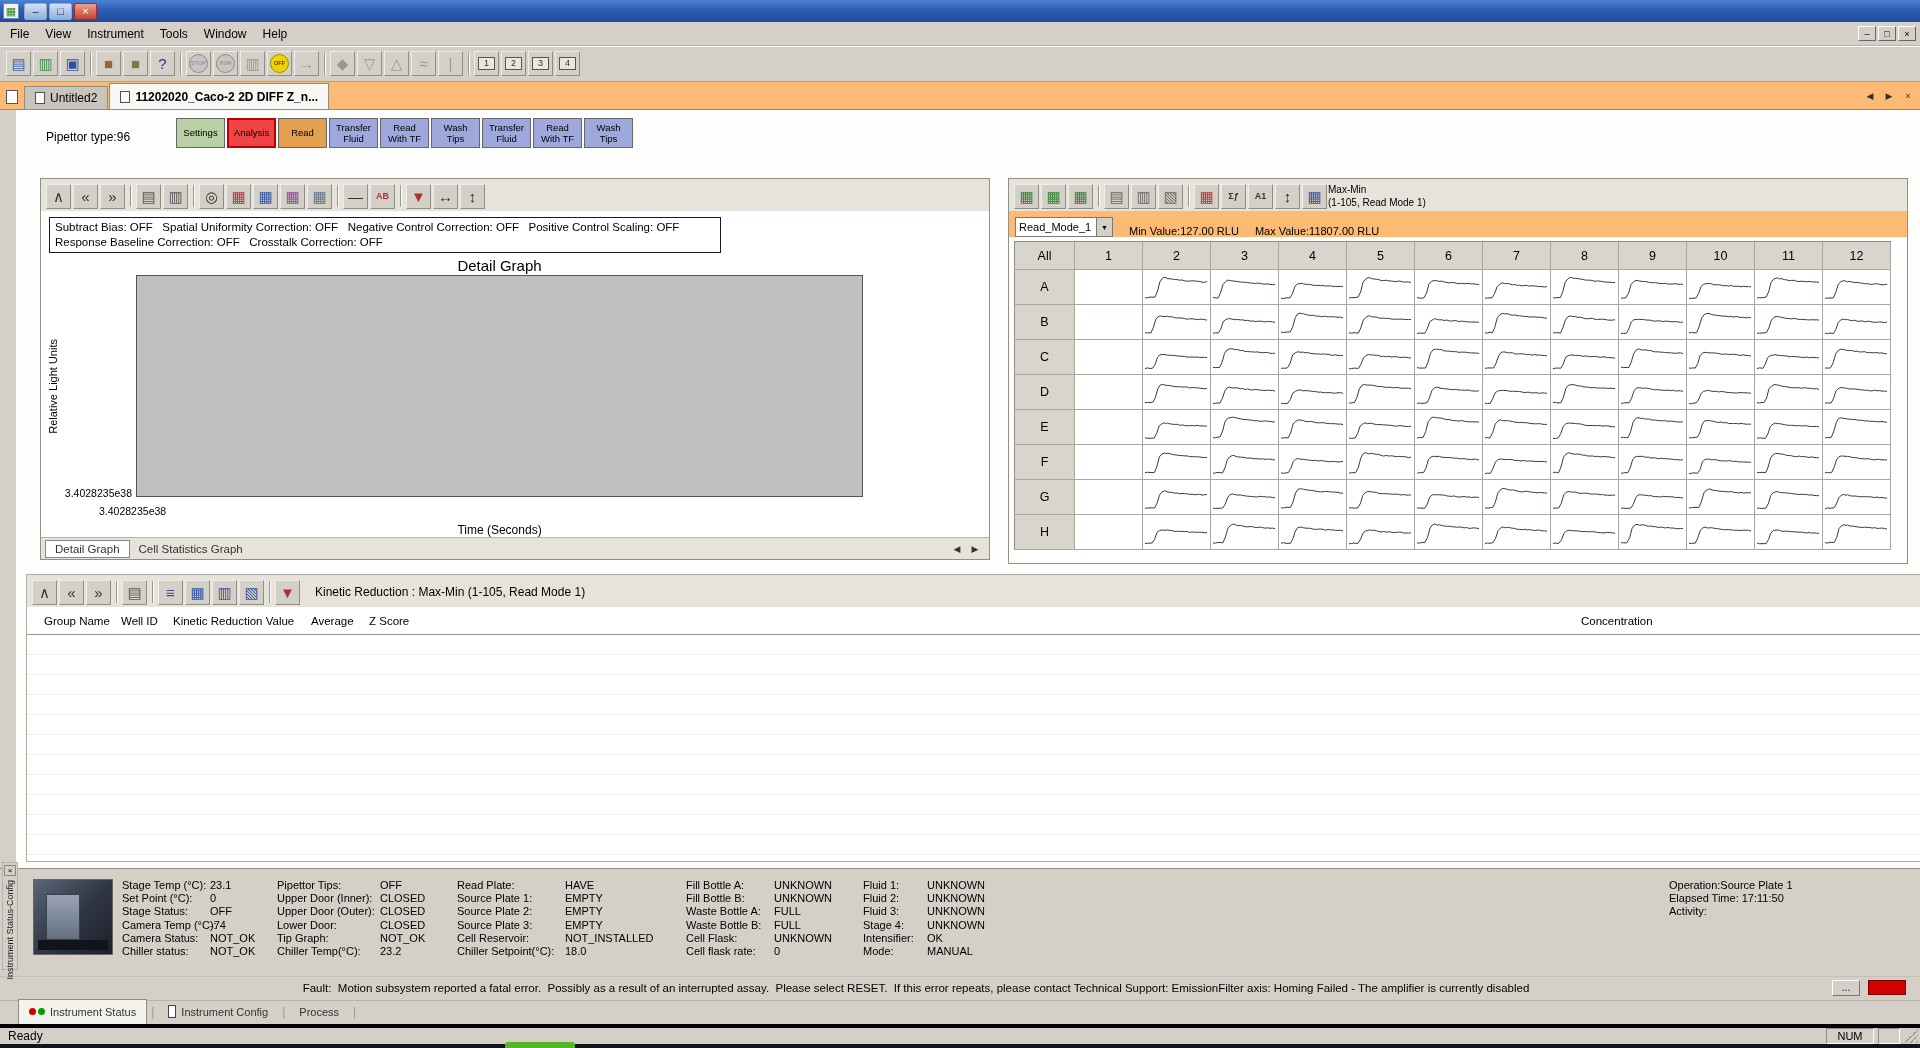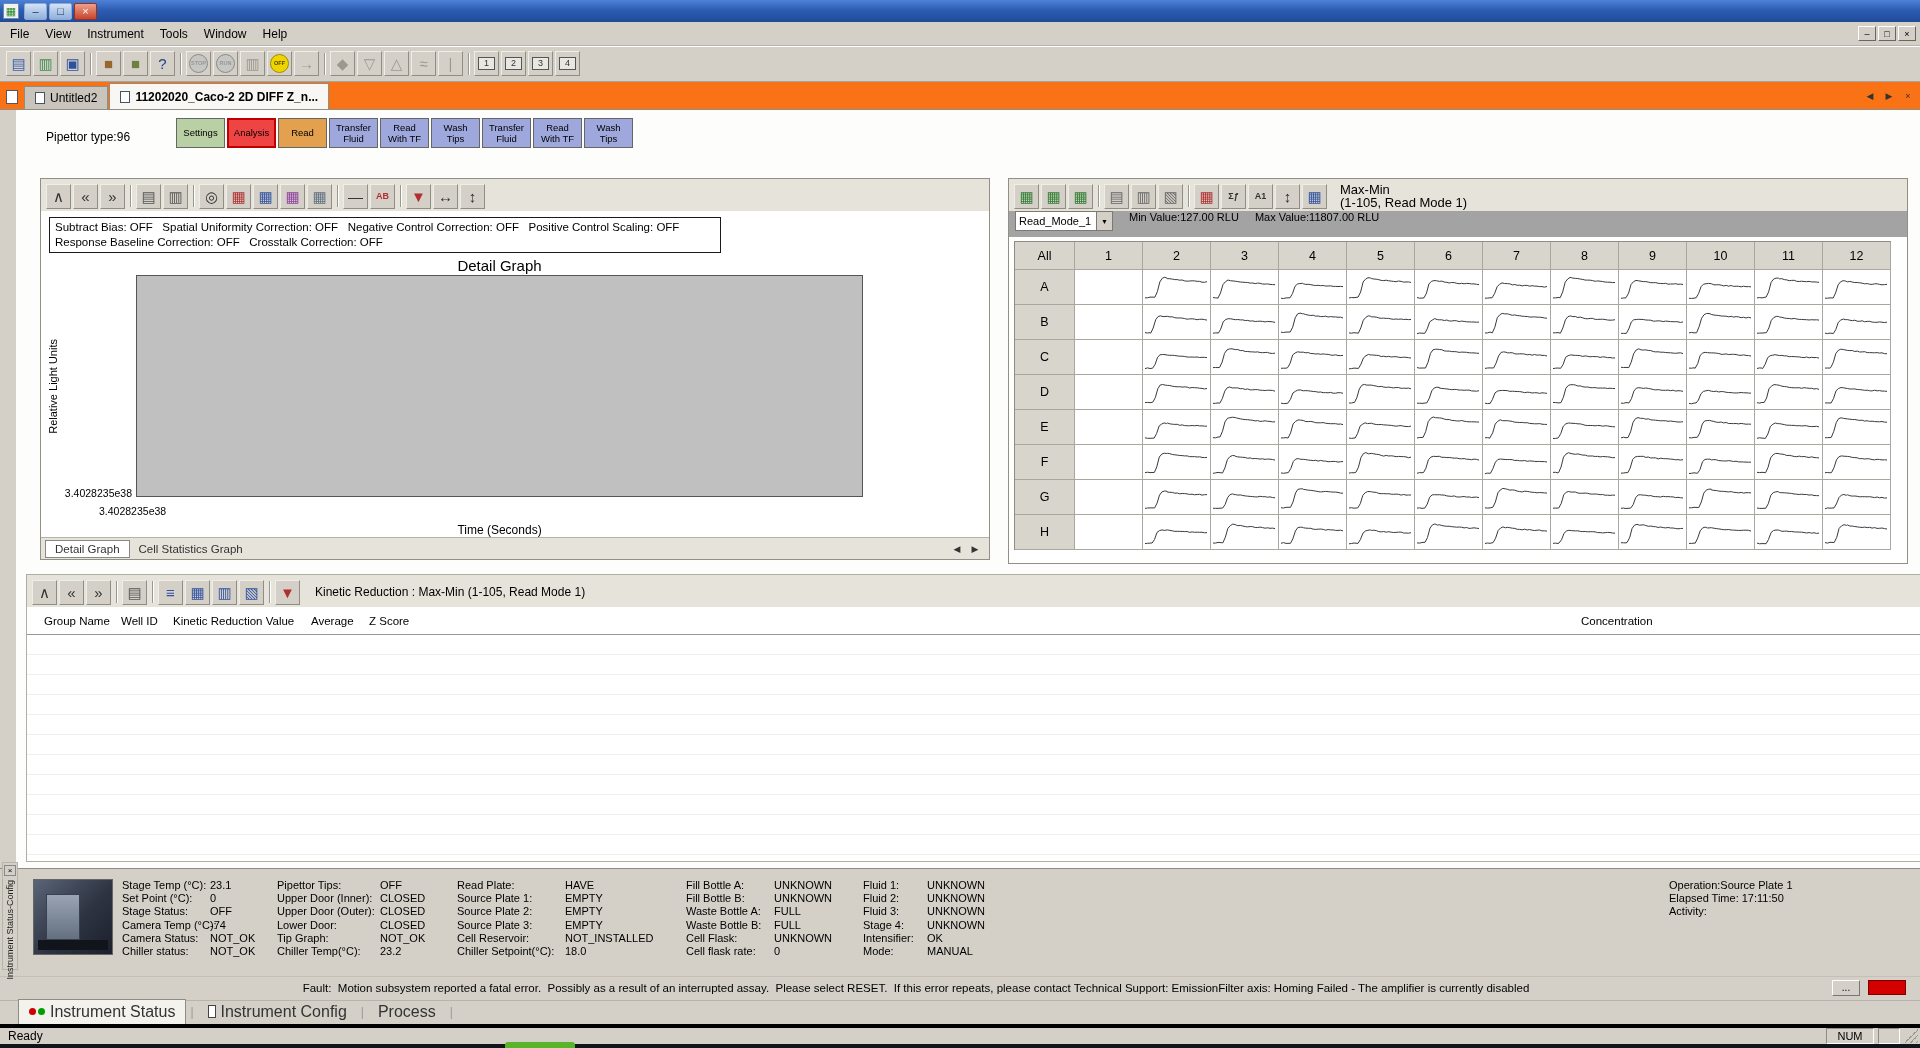--- a/index.html
+++ b/index.html
@@ -36,21 +36,21 @@
   .tb.small span { font-size:9px; font-weight:bold; }
   .tb.disabled span { color:#9b9890 !important; }
   .tb.circle span { width:19px; height:19px; border-radius:50%; background:#c6c6c4; border:1px solid #8a8a8a;
     font-size:5.5px; font-weight:bold; display:flex; align-items:center; justify-content:center; color:#666; }
   .tb.circle.off span { background:#f0d400; border-color:#a08c00; color:#554400; }
   .tb.frame span { width:17px; height:13px; border:1px solid #555; font-size:9px;
     display:flex; align-items:center; justify-content:center; background:#e9e7e1; color:#333; }
   .tsep { width:1px; height:22px; background:#9a978e; margin:0 4px; box-shadow:1px 0 0 #fff; }
 
   
-  .doctabs { position:absolute; top:82px; left:0; right:0; height:28px; background:#f97316;
+  .doctabs { position:absolute; top:82px; left:0; right:0; height:28px; background:#fdba74;
     display:flex; align-items:flex-end; padding:0 4px; border-bottom:1px solid #908d85; }
   .doc-lead-icon { width:12px; height:14px; border:1px solid #556; background:#fff; margin:0 6px 5px 2px; }
   .doctab { display:flex; align-items:center; gap:5px; padding:0 10px; border:1px solid #908d85; border-bottom:none;
     background:#c9c5bd; font-size:12px; margin-right:1px; height:23px; white-space:nowrap; }
   .doctab.active { background:#f8f7f3; font-weight:bold; height:26px; }
   .dicon { width:10px; height:12px; border:1px solid #456; background:#fff; }
   .tab-arrows { margin-left:auto; display:flex; gap:3px; padding-bottom:5px; }
   .tarrow { width:16px; height:16px; font-size:9px; display:flex; align-items:center; justify-content:center; color:#333; }
 
   
@@ -79,22 +79,22 @@
   .ymin { position:absolute; left:0; top:308px; width:91px; text-align:right; font-size:10.5px; }
   .xmin { position:absolute; left:58px; top:326px; font-size:10.5px; }
   .xlabel { position:absolute; left:95px; top:344px; width:727px; text-align:center; font-size:12px; }
   .gtabs { position:absolute; left:0; bottom:0; right:0; height:22px; display:flex; align-items:center;
     background:#e6e3db; border-top:1px solid #b5b2aa; padding:0 6px 0 4px; }
   .gtab { padding:2px 9px; font-size:11.5px; color:#333; white-space:nowrap; }
   .gtab.active { background:#fff; border:1px solid #888; }
   .gtab-bar-arrows { margin-left:auto; display:flex; gap:2px; }
 
   
-  .plate-head-text { font-size:13px; line-height:13px; margin-left:12px; white-space:nowrap; }
-  .ptoolbar2 { display:flex; align-items:flex-start; height:26px; padding:0 6px; background:#a3a3a3; }
+  .plate-head-text { font-size:10px; line-height:13px; white-space:nowrap; }
+  .ptoolbar2 { display:flex; align-items:flex-end; height:26px; padding:0 6px; background:#fdba74; }
   .dropdown { display:flex; border:1px solid #7a7a74; background:#fff; width:98px; height:20px; }
   .dd-text { flex:1; font-size:11px; padding:3px 3px; white-space:nowrap; overflow:hidden; }
   .dd-btn { width:16px; background:#d4d0c8; border-left:1px solid #7a7a74; font-size:7px;
     display:flex; align-items:center; justify-content:center; }
   .mm { font-size:11px; margin-left:16px; white-space:nowrap; }
   #plate-grid { position:absolute; left:5px; top:62px; border-top:1px solid #8f8c84; border-left:1px solid #8f8c84; }
   .prow { display:flex; }
   .pcell { width:68px; height:35px; border-right:1px solid #aaa79f; border-bottom:1px solid #aaa79f;
     background:#fff; overflow:hidden; }
   .pcell.phead { background:#d8d5cc; display:flex; align-items:center; justify-content:center;
@@ -131,21 +131,21 @@
   #fault-bar { position:absolute; left:0; top:976px; right:0; height:22px; background:#d4d0c8;
     display:flex; align-items:center; border-top:1px solid #c4c0b8; }
   .fault-text { flex:1; text-align:center; font-size:11.5px; white-space:pre; overflow:hidden; }
   .fault-more { width:28px; height:16px; border:1px solid; border-color:#fff #777 #777 #fff; background:#d4d0c8;
     text-align:center; font-size:10px; line-height:13px; margin-right:8px; }
   .fault-led { width:38px; height:15px; background:#d40000; border:1px solid #7d0000; margin-right:14px; }
 
   
   #bottom-tabs { position:absolute; left:0; top:1000px; right:0; height:22px; background:#d4d0c8;
     display:flex; align-items:center; padding-left:18px; border-top:1px solid #b8b4ac; }
-  .btab { display:flex; align-items:center; gap:5px; padding:12px 10px; font-size:16px; color:#333; height:20px; white-space:nowrap; }
+  .btab { display:flex; align-items:center; gap:5px; padding:12px 10px; font-size:11px; color:#333; height:20px; white-space:nowrap; }
   .btab.active { background:#f4f2ec; border:1px solid #8f8c84; }
   .btab-sep { color:#999; margin:0 4px; }
   .dot { width:7px; height:7px; border-radius:50%; display:inline-block; }
   .dot.red { background:#cc0000; } .dot.green { background:#00a000; margin-left:-3px; }
   .cfgicon { width:8px; height:13px; border:1px solid #444; background:#fff; display:inline-block; }
 
   
   #status-bar { position:absolute; left:0; top:1024px; right:0; height:20px; background:#d4d0c8;
     border-top:4px solid #000000; display:flex; align-items:center; font-size:12px; }
   .sb-ready { padding-left:8px; flex:1; }

